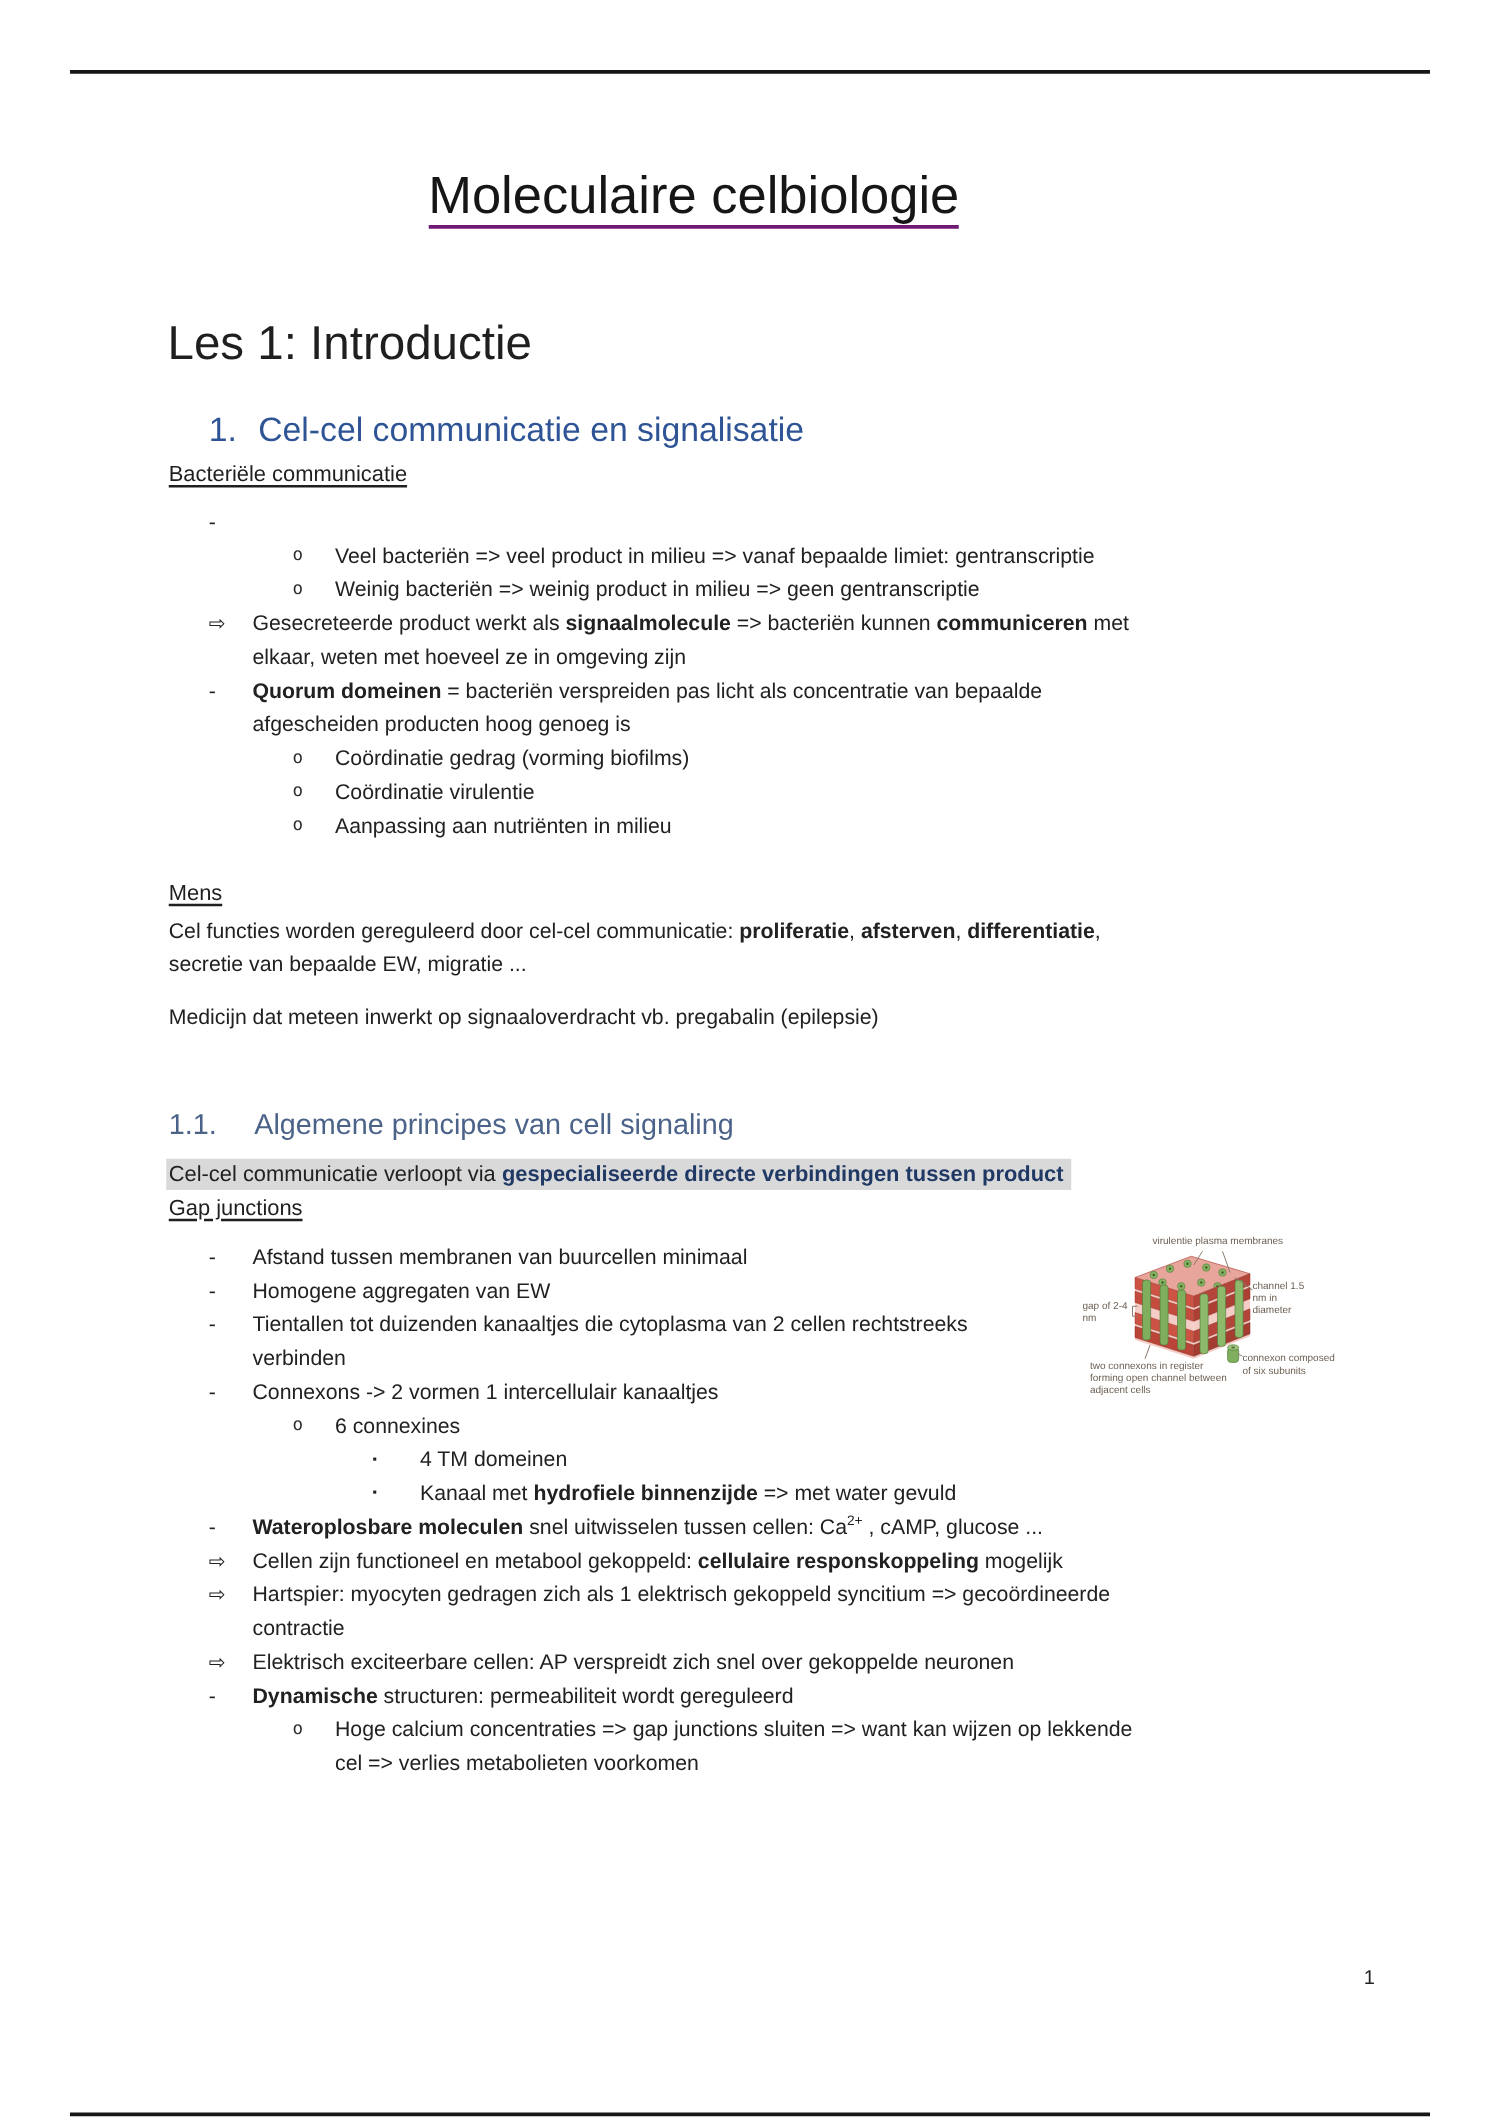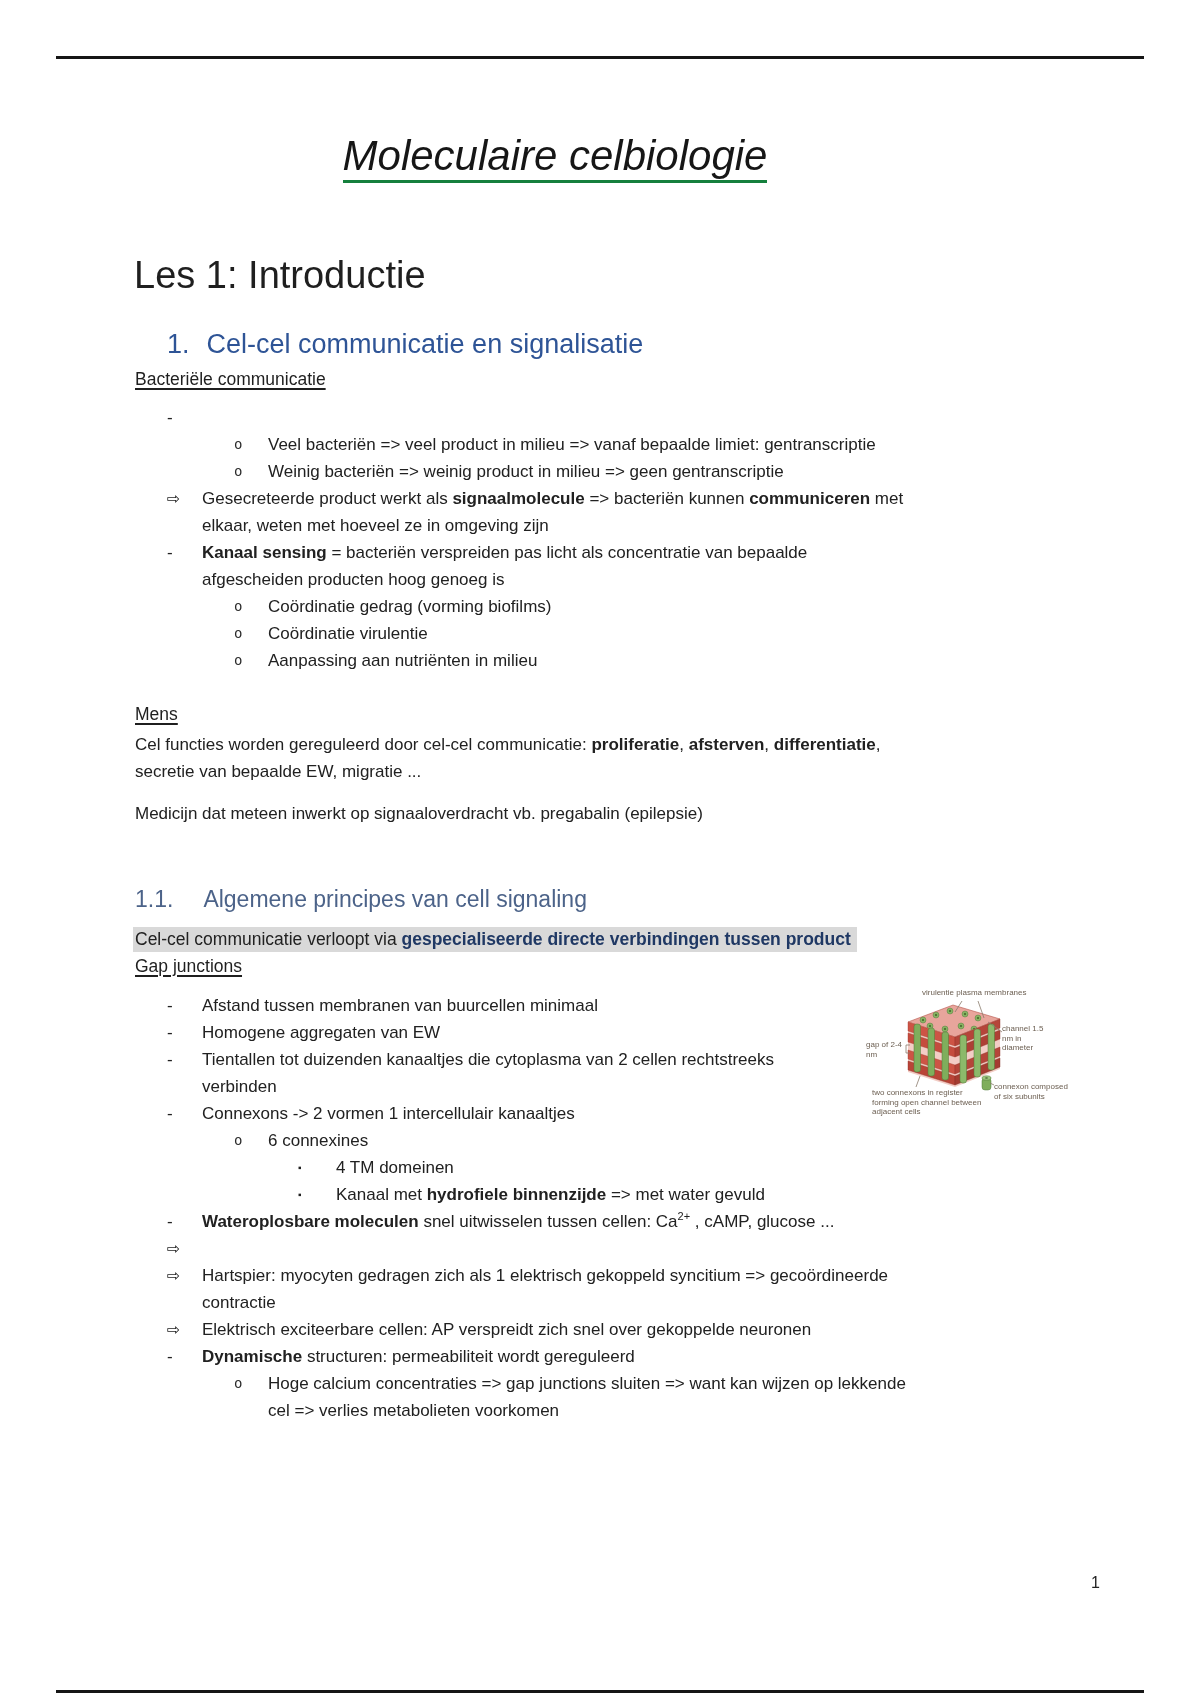--- a/index.html
+++ b/index.html
@@ -6,21 +6,21 @@
   .page {
     position:relative; width:1200px; height:1700px; background:#ffffff;
     font-family:"Liberation Sans", sans-serif; color:#212121; overflow:hidden;
   }
   .rule { position:absolute; left:56px; width:1088px; height:3px; background:#161616; }
   .rule-top { top:56px; }
   .rule-bottom { top:1690px; }
 
   .doc-title { position:absolute; top:132px; left:135px; width:840px; text-align:center;
     font-size:42px; color:#161616; }
-  .doc-title .u { border-bottom:3px solid #15803d; padding-bottom:1px;font-style:italic; }
+  .doc-title .u { border-bottom:3px solid #701a75; padding-bottom:1px; }
 
   .les-heading { position:absolute; top:254px; left:134px; font-size:38px; color:#1f1f1f; }
 
   .h2 { position:absolute; top:329px; left:167px; font-size:27px; color:#2e5496; white-space:nowrap; }
   .h2 .num { margin-right:17px; }
 
   .h3 { position:absolute; top:886px; left:135px; font-size:23px; color:#4c6389; white-space:nowrap; }
   .h3 .num { margin-right:30px; }
 
   .subhead { position:absolute; left:135px; font-size:17.5px; color:#1f1f1f;
@@ -96,21 +96,21 @@
       <div class="li lv2">
         <span class="mk mk-circle">o</span>
         <span class="li-text"><span>Weinig bacteriën =&gt; weinig product in milieu =&gt; geen gentranscriptie</span></span>
       </div>
       <div class="li lv1">
         <span class="mk mk-arrow">⇨</span>
         <span class="li-text"><span>Gesecreteerde product werkt als </span><span class="b">signaalmolecule</span><span> =&gt; bacteriën kunnen </span><span class="b">communiceren</span><span> met</span><br><span>elkaar, weten met hoeveel ze in omgeving zijn</span></span>
       </div>
       <div class="li lv1">
         <span class="mk mk-dash">-</span>
-        <span class="li-text"><span class="b">Kanaal sensing</span><span> = bacteriën verspreiden pas licht als concentratie van bepaalde</span><br><span>afgescheiden producten hoog genoeg is</span></span>
+        <span class="li-text"><span class="b">Quorum domeinen</span><span> = bacteriën verspreiden pas licht als concentratie van bepaalde</span><br><span>afgescheiden producten hoog genoeg is</span></span>
       </div>
       <div class="li lv2">
         <span class="mk mk-circle">o</span>
         <span class="li-text"><span>Coördinatie gedrag (vorming biofilms)</span></span>
       </div>
       <div class="li lv2">
         <span class="mk mk-circle">o</span>
         <span class="li-text"><span>Coördinatie virulentie</span></span>
       </div>
       <div class="li lv2">
@@ -163,20 +163,21 @@
       <div class="li lv3">
         <span class="mk mk-square">▪</span>
         <span class="li-text"><span>Kanaal met </span><span class="b">hydrofiele binnenzijde</span><span> =&gt; met water gevuld</span></span>
       </div>
       <div class="li lv1">
         <span class="mk mk-dash">-</span>
         <span class="li-text"><span class="b">Wateroplosbare moleculen</span><span> snel uitwisselen tussen cellen: Ca</span><sup>2+</sup><span> , cAMP, glucose ...</span></span>
       </div>
       <div class="li lv1">
         <span class="mk mk-arrow">⇨</span>
+        <span class="li-text"><span>Cellen zijn functioneel en metabool gekoppeld: </span><span class="b">cellulaire responskoppeling</span><span> mogelijk</span></span>
       </div>
       <div class="li lv1">
         <span class="mk mk-arrow">⇨</span>
         <span class="li-text"><span>Hartspier: myocyten gedragen zich als 1 elektrisch gekoppeld syncitium =&gt; gecoördineerde</span><br><span>contractie</span></span>
       </div>
       <div class="li lv1">
         <span class="mk mk-arrow">⇨</span>
         <span class="li-text"><span>Elektrisch exciteerbare cellen: AP verspreidt zich snel over gekoppelde neuronen</span></span>
       </div>
       <div class="li lv1">

